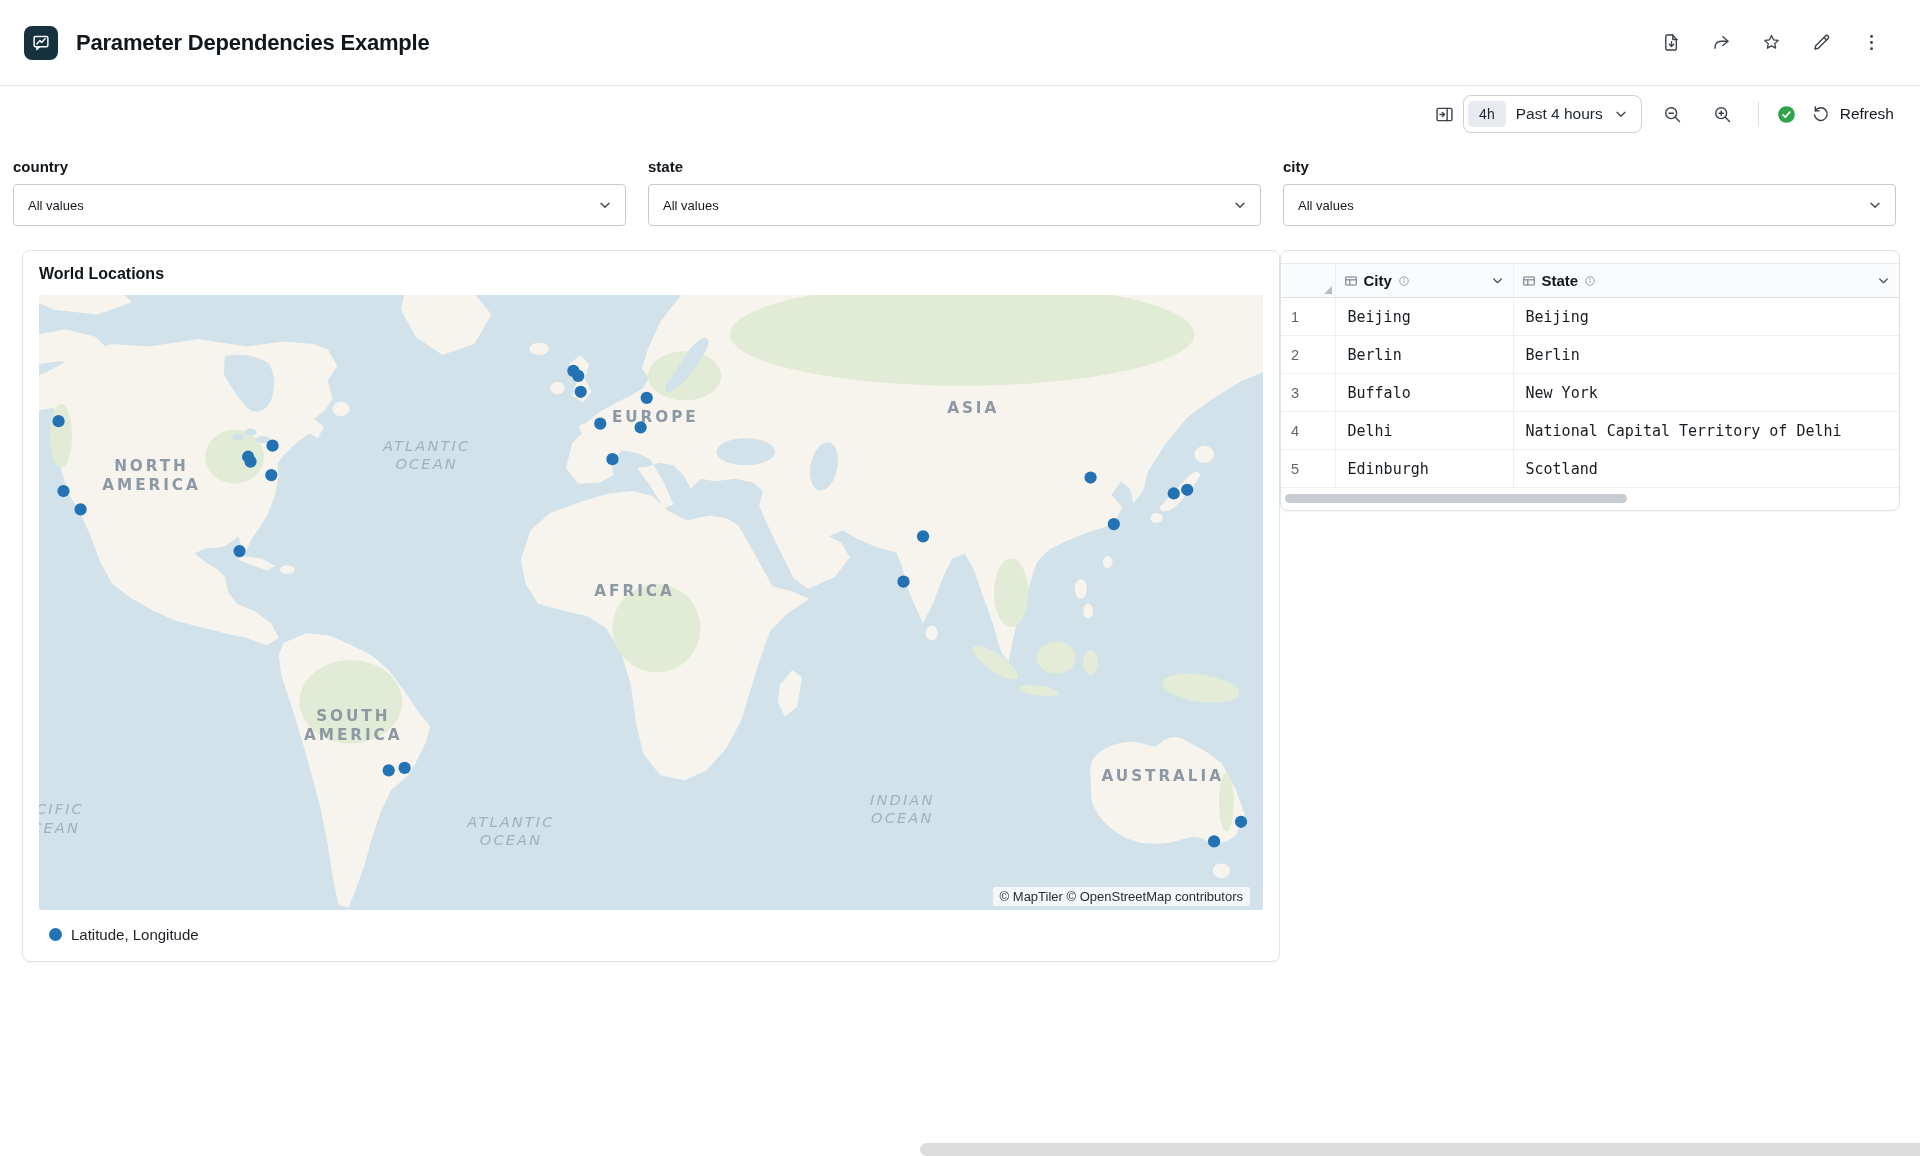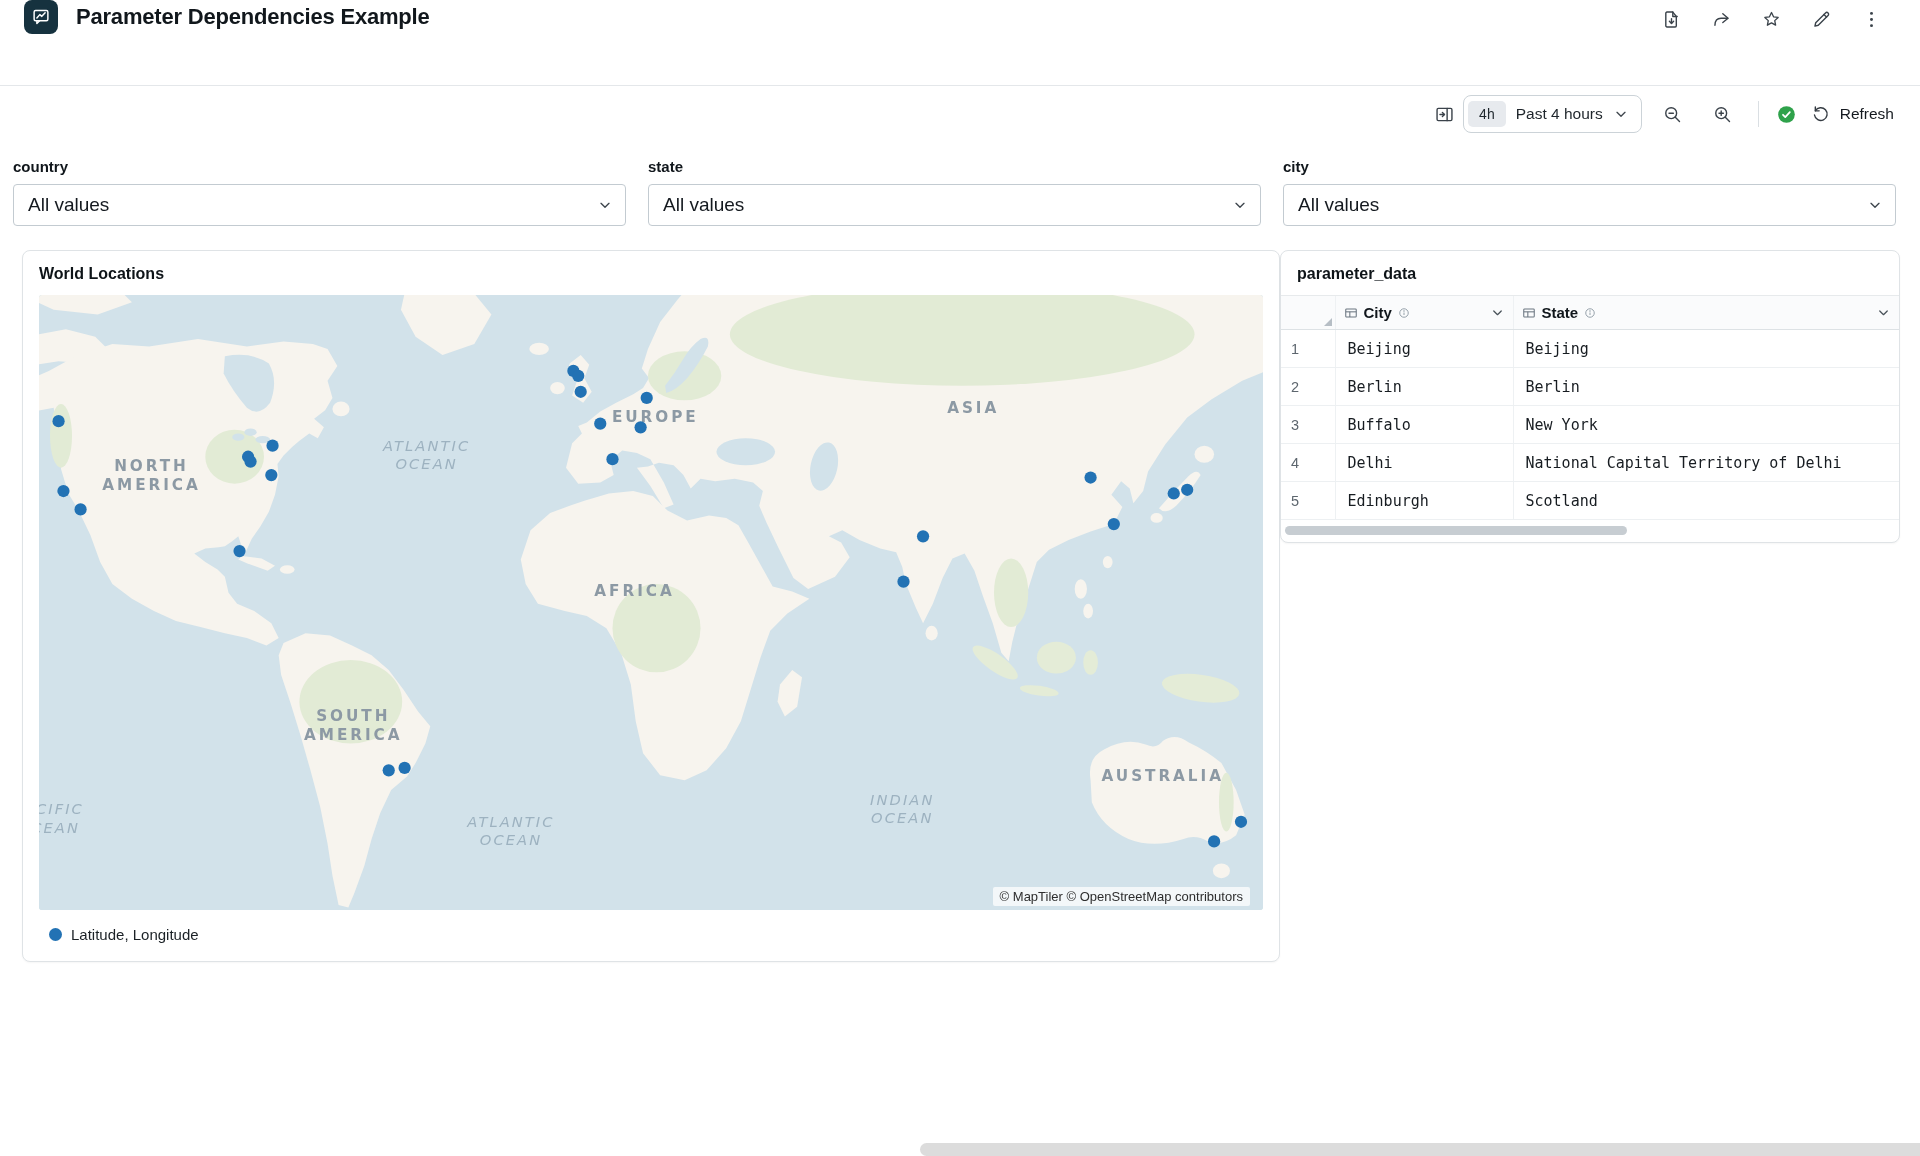--- a/index.html
+++ b/index.html
@@ -8,21 +8,21 @@
     width: 1920px; height: 1156px;
     font-family: "Liberation Sans", sans-serif;
     color: #11171c;
     position: relative;
     overflow: hidden;
   }
   .app { width: 100%; height: 100%; }
 
   
   header.app-header {
-    height: 86px; display: flex; align-items: flex-start; justify-content: space-between;
+    height: 86px; display: flex; align-items: center; justify-content: space-between;
     padding: 0 30px 0 24px; border-bottom: 1px solid #e4e7ea; gap: 12px;
   }
   .h-left { display: flex; align-items: center; gap: 18px; }
   .app-icon {
     width: 34px; height: 34px; border-radius: 8px; background: #16323f;
     display: flex; align-items: center; justify-content: center; cursor: pointer;
   }
   .app-icon svg { width: 22px; height: 22px; }
   h1.page-title { font-size: 22px; font-weight: 700; letter-spacing: -0.2px; }
   .h-actions { display: flex; align-items: center; gap: 12px; }
@@ -60,21 +60,21 @@
 
   
   .filters {
     display: grid; grid-template-columns: 1fr 1fr 1fr; gap: 22px;
     padding: 16px 24px 0 13px;
   }
   .filter-label { font-size: 15px; font-weight: 700; margin-bottom: 9px; color: #10161b; }
   .select {
     height: 42px; border: 1px solid #c3cbd1; border-radius: 4px; background: #fff;
     display: flex; align-items: center; justify-content: space-between;
-    padding: 0 12px 0 14px; font-size: 19px; color: #14191f; cursor: pointer;
+    padding: 0 12px 0 14px; font-size: 13px; color: #14191f; cursor: pointer;
   }
   .select .chev { color: #3c444b; }
 
   
   .widgets {
     display: grid; grid-template-columns: 1258px 620px; align-items: start;
     padding: 24px 13px 0 22px;
   }
   .card {
     background: #fff; border: 1px solid #dfe3e6; border-radius: 8px;
@@ -384,21 +384,20 @@
         </svg>
         <div class="attribution">© MapTiler © OpenStreetMap contributors</div>
       </div>
       <div class="legend">
         <span class="legend-dot"></span>
         <span>Latitude, Longitude</span>
       </div>
     </section>
 
     <section class="card table-card">
-      <div class="card-title">parameter_data</div>
       <table class="data-table">
         <colgroup>
             <col class="col-num">
             <col class="col-city">
             <col>
           </colgroup>
         <thead>
           <tr>
             <th>
                 <span class="corner-tri"></span>

